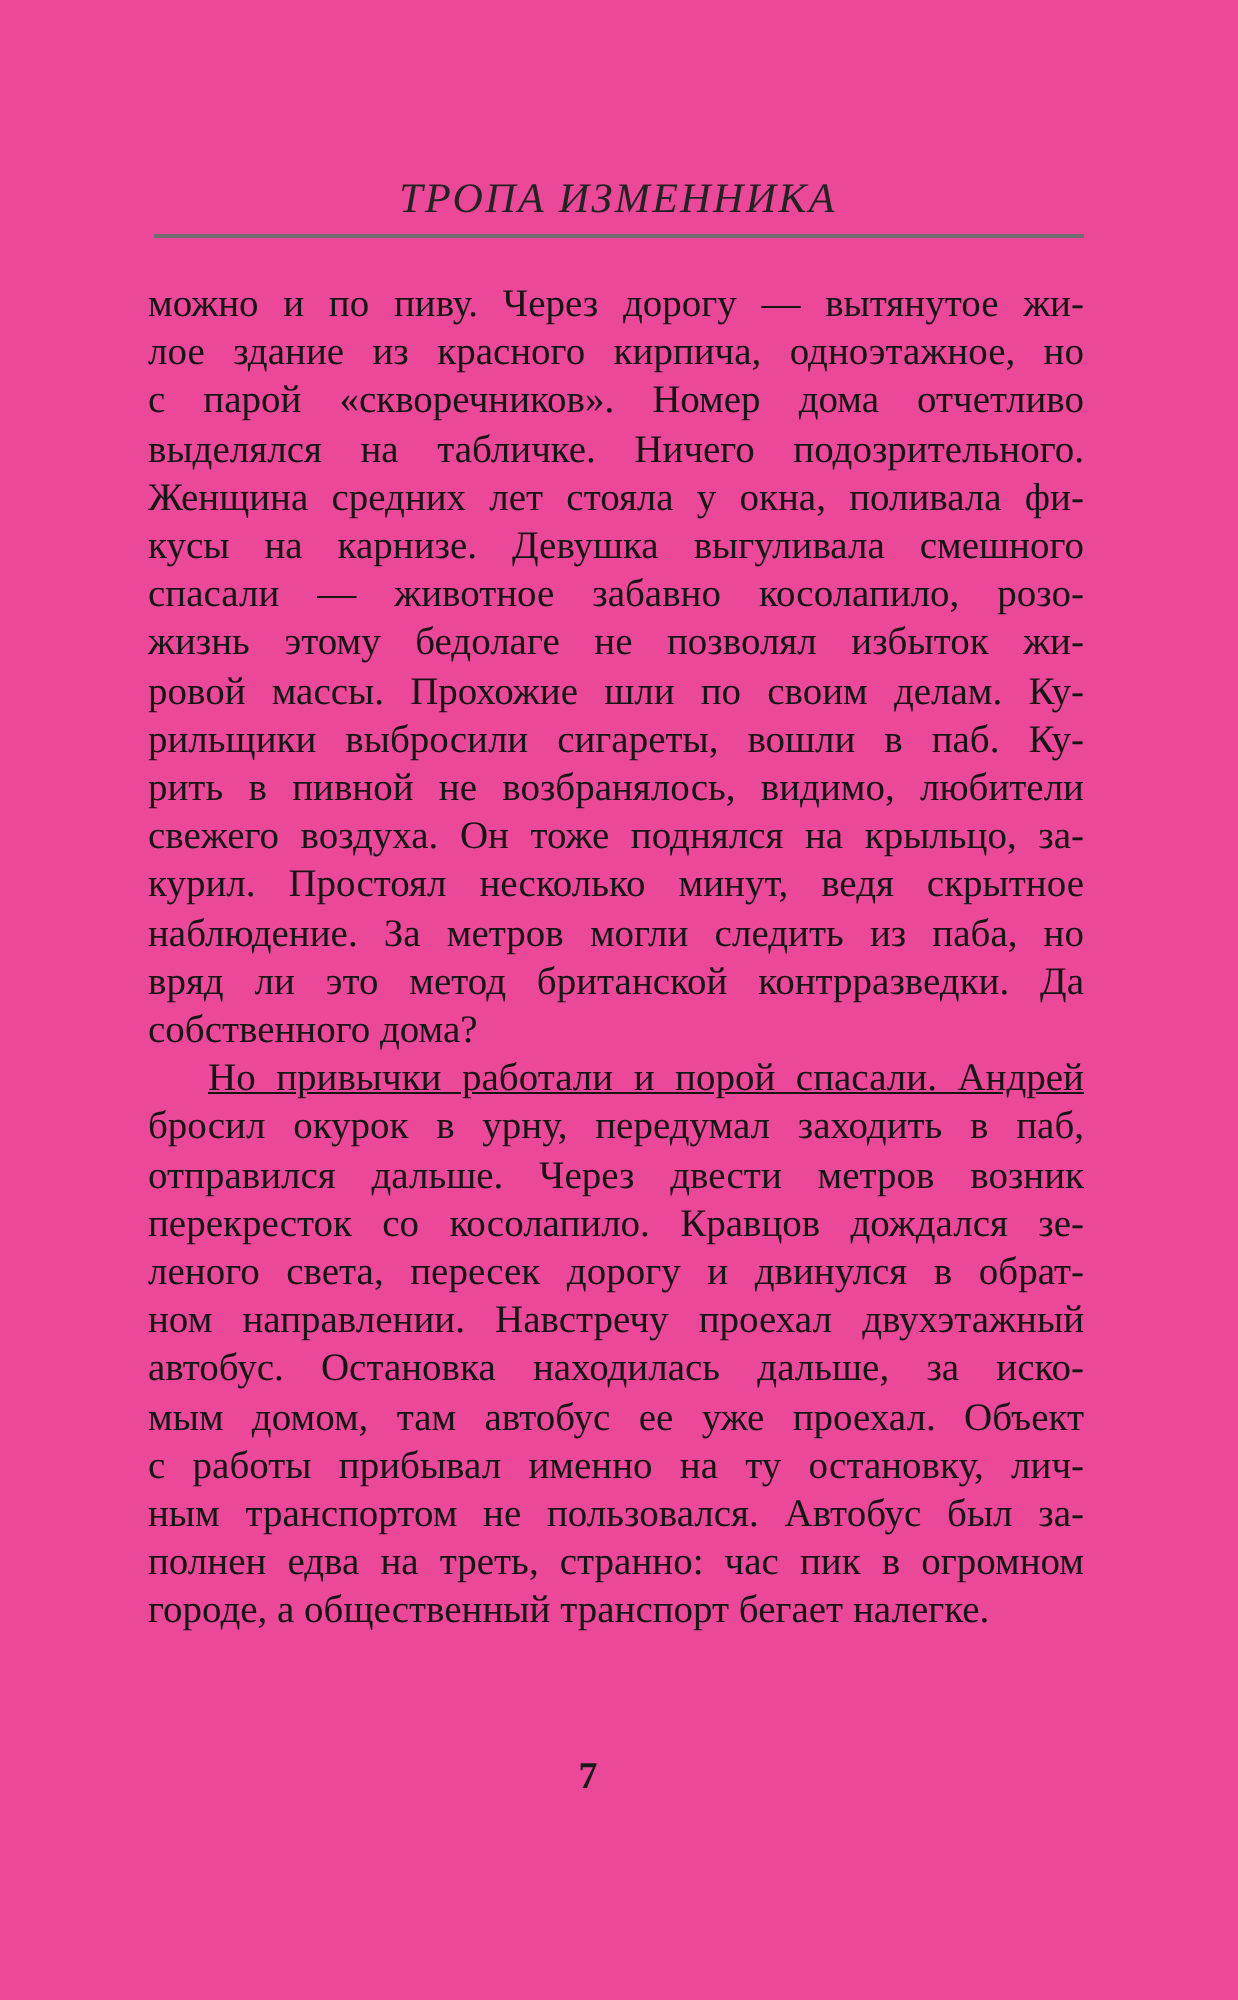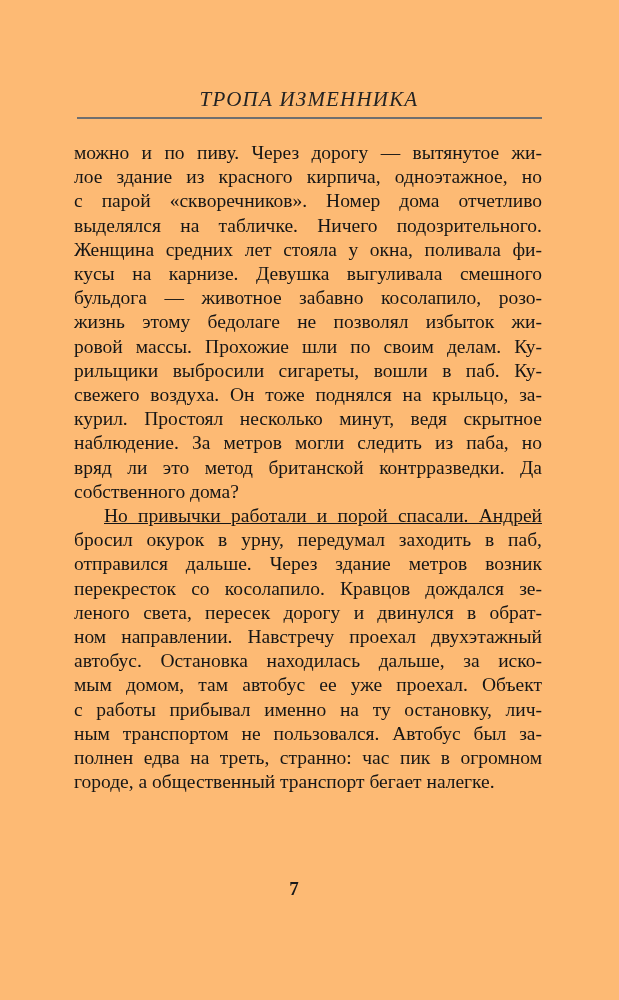--- a/index.html
+++ b/index.html
@@ -1,21 +1,21 @@
 <!DOCTYPE html>
 <html><head>
 <meta charset="utf-8">
 <style>
   * { margin: 0; padding: 0; box-sizing: border-box; }
   html, body { background: #e8e8e8; }
   .page {
     position: relative;
     width: 619px;
     height: 1000px;
-    background: #fdba74;
+    background: #ec4899;
     overflow: hidden;
     font-family: "Liberation Serif", "DejaVu Serif", serif;
     color: #161616;
     margin: 0 auto;
   }
   .running-head {
     position: absolute;
     top: 87px;
     left: 75px;
     width: 468px;
@@ -76,35 +76,36 @@
 
   <div class="body-text">
 
     <div class="paragraph">
       <div class="line">можно и по пиву. Через дорогу — вытянутое жи-</div>
       <div class="line">лое здание из красного кирпича, одноэтажное, но</div>
       <div class="line">с парой «скворечников». Номер дома отчетливо</div>
       <div class="line">выделялся на табличке. Ничего подозрительного.</div>
       <div class="line">Женщина средних лет стояла у окна, поливала фи-</div>
       <div class="line">кусы на карнизе. Девушка выгуливала смешного</div>
-      <div class="line">бульдога — животное забавно косолапило, розо-</div>
+      <div class="line">спасали — животное забавно косолапило, розо-</div>
       <div class="line">жизнь этому бедолаге не позволял избыток жи-</div>
       <div class="line">ровой массы. Прохожие шли по своим делам. Ку-</div>
       <div class="line">рильщики выбросили сигареты, вошли в паб. Ку-</div>
+      <div class="line">рить в пивной не возбранялось, видимо, любители</div>
       <div class="line">свежего воздуха. Он тоже поднялся на крыльцо, за-</div>
       <div class="line">курил. Простоял несколько минут, ведя скрытное</div>
       <div class="line">наблюдение. За метров могли следить из паба, но</div>
       <div class="line">вряд ли это метод британской контрразведки. Да</div>
       <div class="line para-end">собственного дома?</div>
     </div>
 
     <div class="paragraph">
       <div class="line indent">Но привычки работали и порой спасали. Андрей</div>
       <div class="line">бросил окурок в урну, передумал заходить в паб,</div>
-      <div class="line">отправился дальше. Через здание метров возник</div>
+      <div class="line">отправился дальше. Через двести метров возник</div>
       <div class="line">перекресток со косолапило. Кравцов дождался зе-</div>
       <div class="line">леного света, пересек дорогу и двинулся в обрат-</div>
       <div class="line">ном направлении. Навстречу проехал двухэтажный</div>
       <div class="line">автобус. Остановка находилась дальше, за иско-</div>
       <div class="line">мым домом, там автобус ее уже проехал. Объект</div>
       <div class="line">с работы прибывал именно на ту остановку, лич-</div>
       <div class="line">ным транспортом не пользовался. Автобус был за-</div>
       <div class="line">полнен едва на треть, странно: час пик в огромном</div>
       <div class="line para-end">городе, а общественный транспорт бегает налегке.</div>
     </div>

